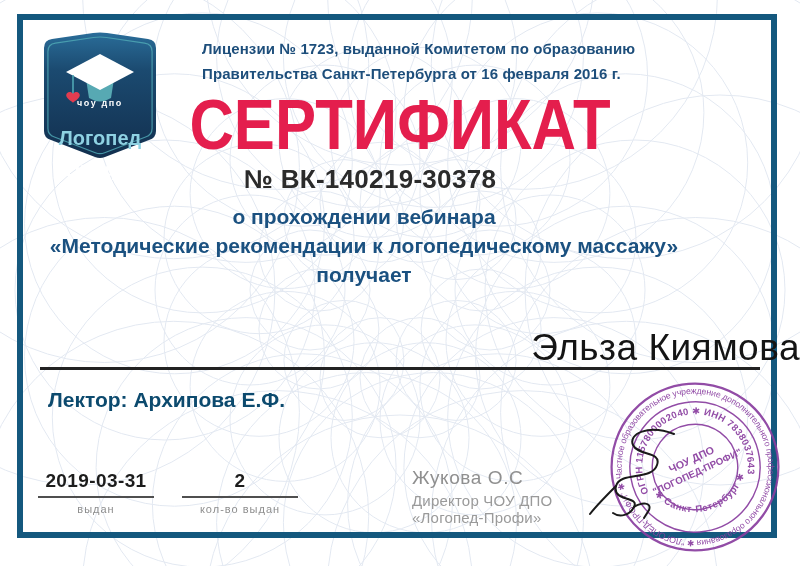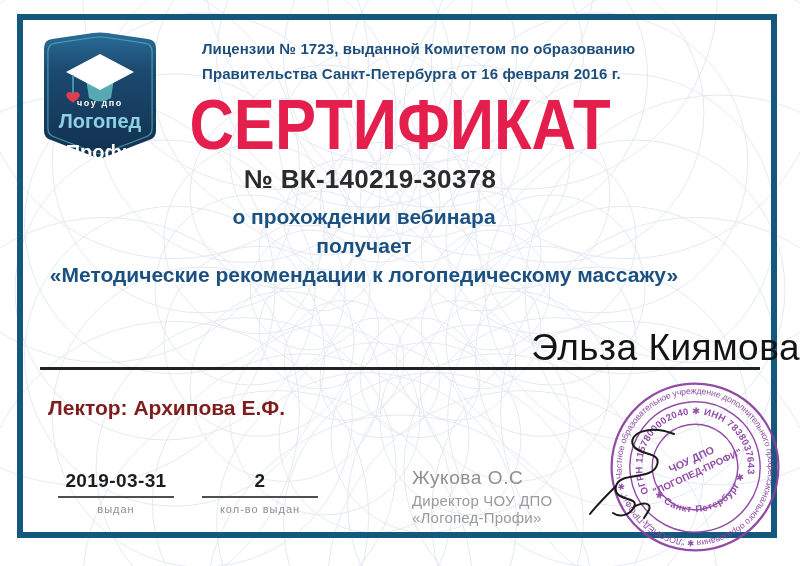--- a/index.html
+++ b/index.html
@@ -12,21 +12,21 @@
   #guilloche{position:absolute;left:0;top:0;z-index:0;}
   .frame{
     position:absolute;left:17px;top:14px;width:760px;height:524px;
     box-sizing:border-box;border:6px solid #14587e;z-index:1;
   }
   
   .badge{position:absolute;left:36px;top:30px;width:128px;height:134px;z-index:3;}
   .badge svg{position:absolute;left:0;top:0;}
   .badge-text{position:absolute;left:0;top:69px;width:128px;text-align:center;z-index:2;line-height:1;}
   .badge-t1{font-size:9px;font-weight:700;color:#ffffff;letter-spacing:1.6px;}
-  .badge-t2{font-size:20px;font-weight:600;color:#8ed1e2;margin-top:3px;}
+  .badge-t2{font-size:20px;font-weight:600;color:#8ed1e2;margin-top:20px;}
   .badge-t3{font-size:20px;font-weight:700;color:#ffffff;margin-top:11px;}
   
   .license{
     position:absolute;left:202px;top:36px;z-index:2;
     font-size:15px;font-weight:700;color:#1d4e7b;line-height:25px;letter-spacing:.1px;
   }
   .title{
     position:absolute;left:0;top:92px;width:800px;margin:0;text-align:center;z-index:2;
     font-size:70px;line-height:66px;font-weight:700;color:#e41e4d;
     letter-spacing:0px;transform:scaleX(.88);transform-origin:50% 50%;white-space:nowrap;
@@ -38,25 +38,25 @@
   .body-text{
     position:absolute;left:0;top:202px;width:728px;text-align:center;z-index:2;
     font-size:21px;font-weight:700;color:#1b5180;line-height:29px;white-space:nowrap;
   }
   .name{
     position:absolute;left:0;top:327px;width:800px;text-align:right;z-index:2;
     font-size:37px;font-weight:400;color:#141414;letter-spacing:.5px;
   }
   .rule{position:absolute;left:40px;top:367px;width:720px;height:3px;background:#222222;z-index:2;}
   .lecturer{
-    position:absolute;left:48px;top:396px;z-index:2;
-    font-size:21px;font-weight:700;color:#7f1d1d;
-  }
-  
-  .field{position:absolute;top:470px;width:116px;text-align:center;z-index:2;margin-left:20px;}
+    position:absolute;left:48px;top:388px;z-index:2;
+    font-size:21px;font-weight:700;color:#0c4a6e;
+  }
+  
+  .field{position:absolute;top:470px;width:116px;text-align:center;z-index:2;}
   .field.issued{left:38px;}
   .field.hours{left:182px;}
   .fval{font-size:19px;font-weight:700;color:#1c1c1c;letter-spacing:.4px;}
   .fline{height:0;border-top:2px solid #4f4f4f;margin-top:4px;}
   .flab{font-size:11px;color:#8e8e8e;letter-spacing:1px;margin-top:5px;}
   .director{position:absolute;left:412px;top:467px;width:200px;z-index:2;}
   .dname{font-size:19px;color:#8f8f8f;letter-spacing:.6px;}
   .dtitle{font-size:15px;color:#9a9a9a;margin-top:3px;letter-spacing:.2px;}
   
   .stamp{position:absolute;left:606px;top:378px;z-index:3;transform:rotate(-9deg);opacity:.93;}
@@ -173,22 +173,22 @@
   <div class="license">
     <div>Лицензии № 1723, выданной Комитетом по образованию</div>
     <div>Правительства Санкт-Петербурга от 16 февраля 2016 г.</div>
   </div>
 
   <h1 class="title">СЕРТИФИКАТ</h1>
   <div class="number">№ ВК-140219-30378</div>
 
   <div class="body-text">
     <div>о прохождении вебинара</div>
+    <div>«Методические рекомендации к логопедическому массажу»</div>
     <div>получает</div>
-    <div>«Методические рекомендации к логопедическому массажу»</div>
   </div>
 
   <div class="name">Эльза Киямова</div>
   <div class="rule"></div>
   <div class="lecturer">Лектор: Архипова Е.Ф.</div>
 
   <div class="field issued">
     <div class="fval">2019-03-31</div>
     <div class="fline"></div>
     <div class="flab">выдан</div>

